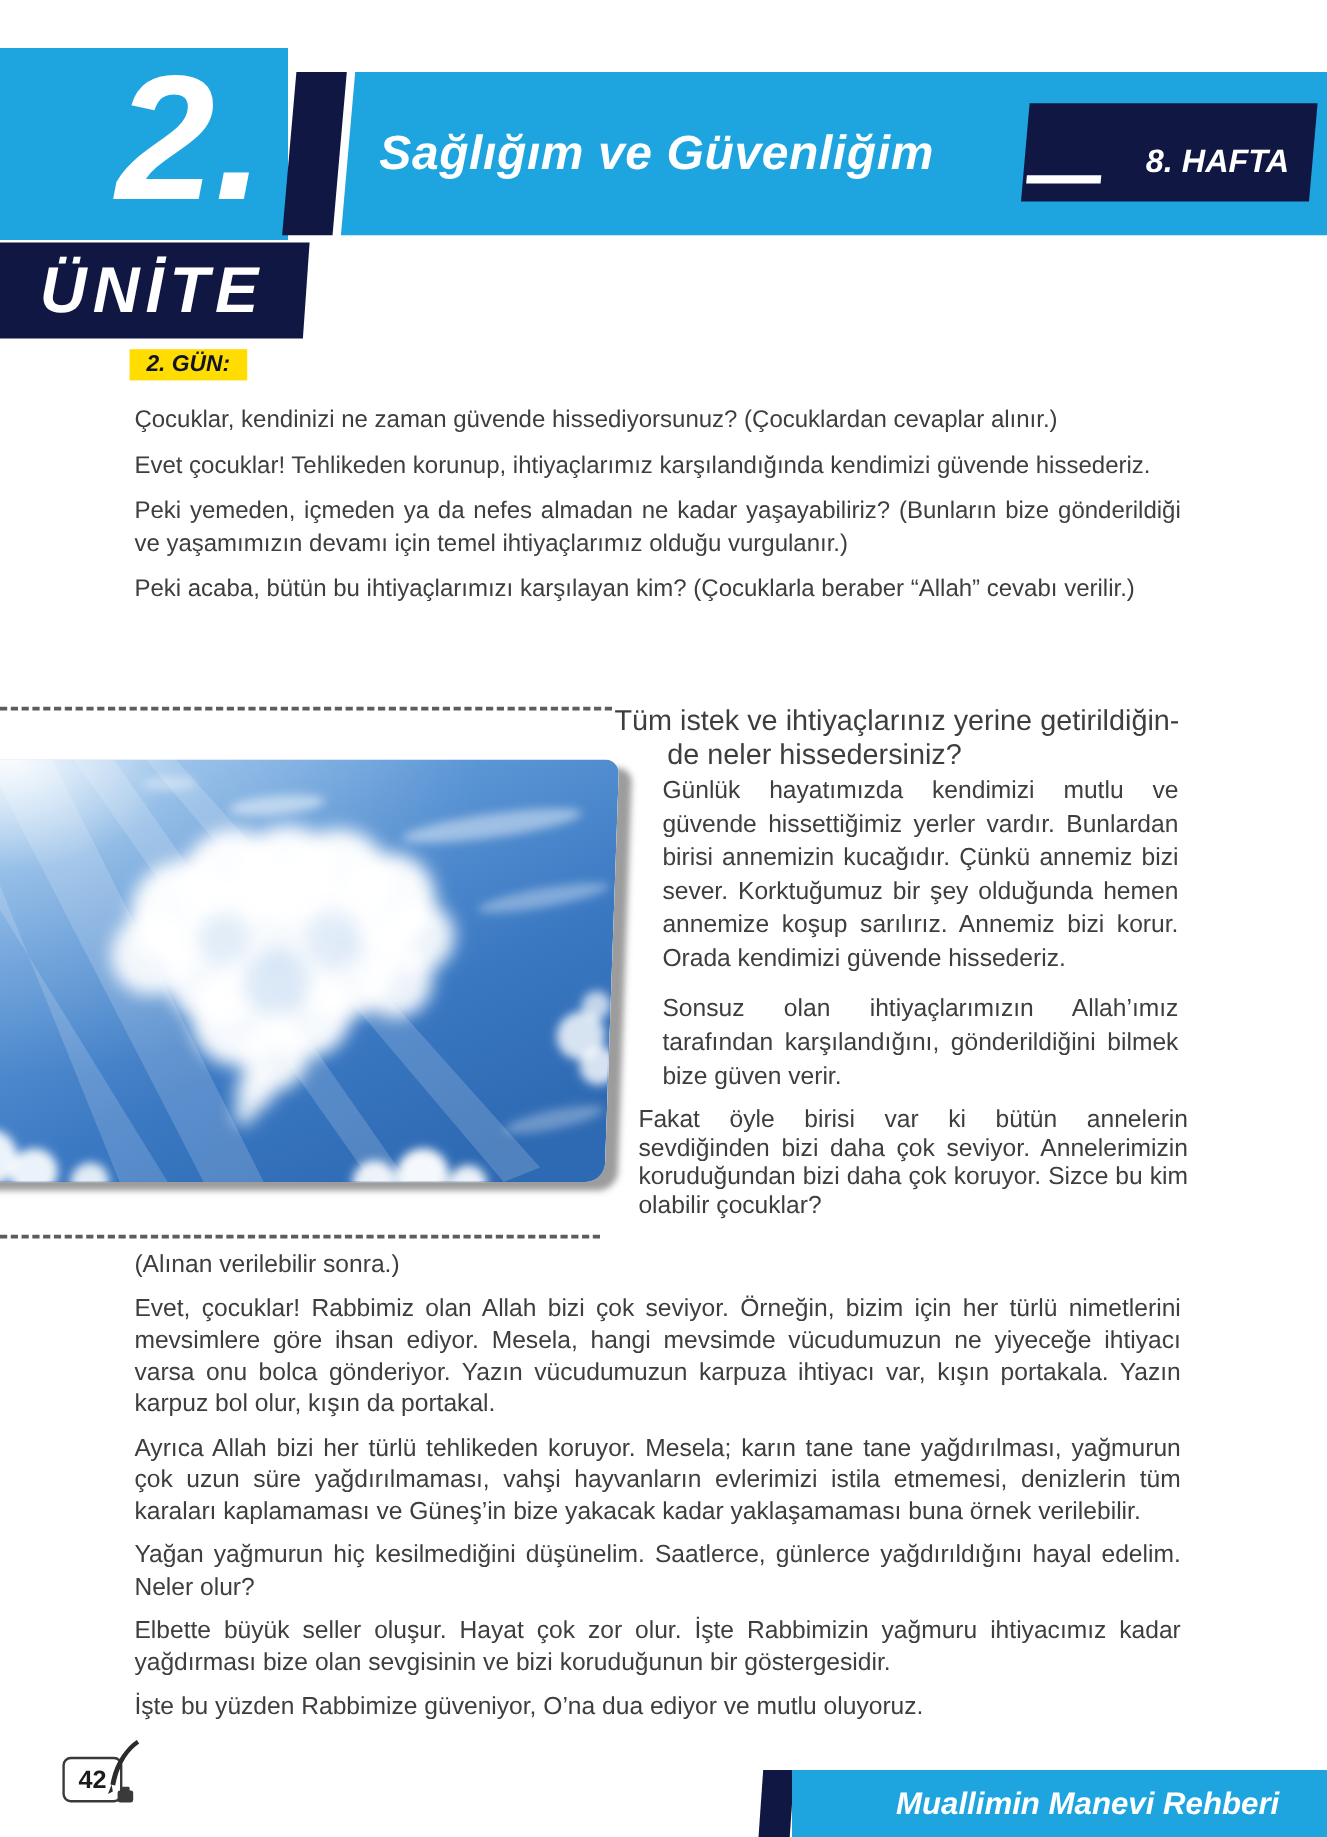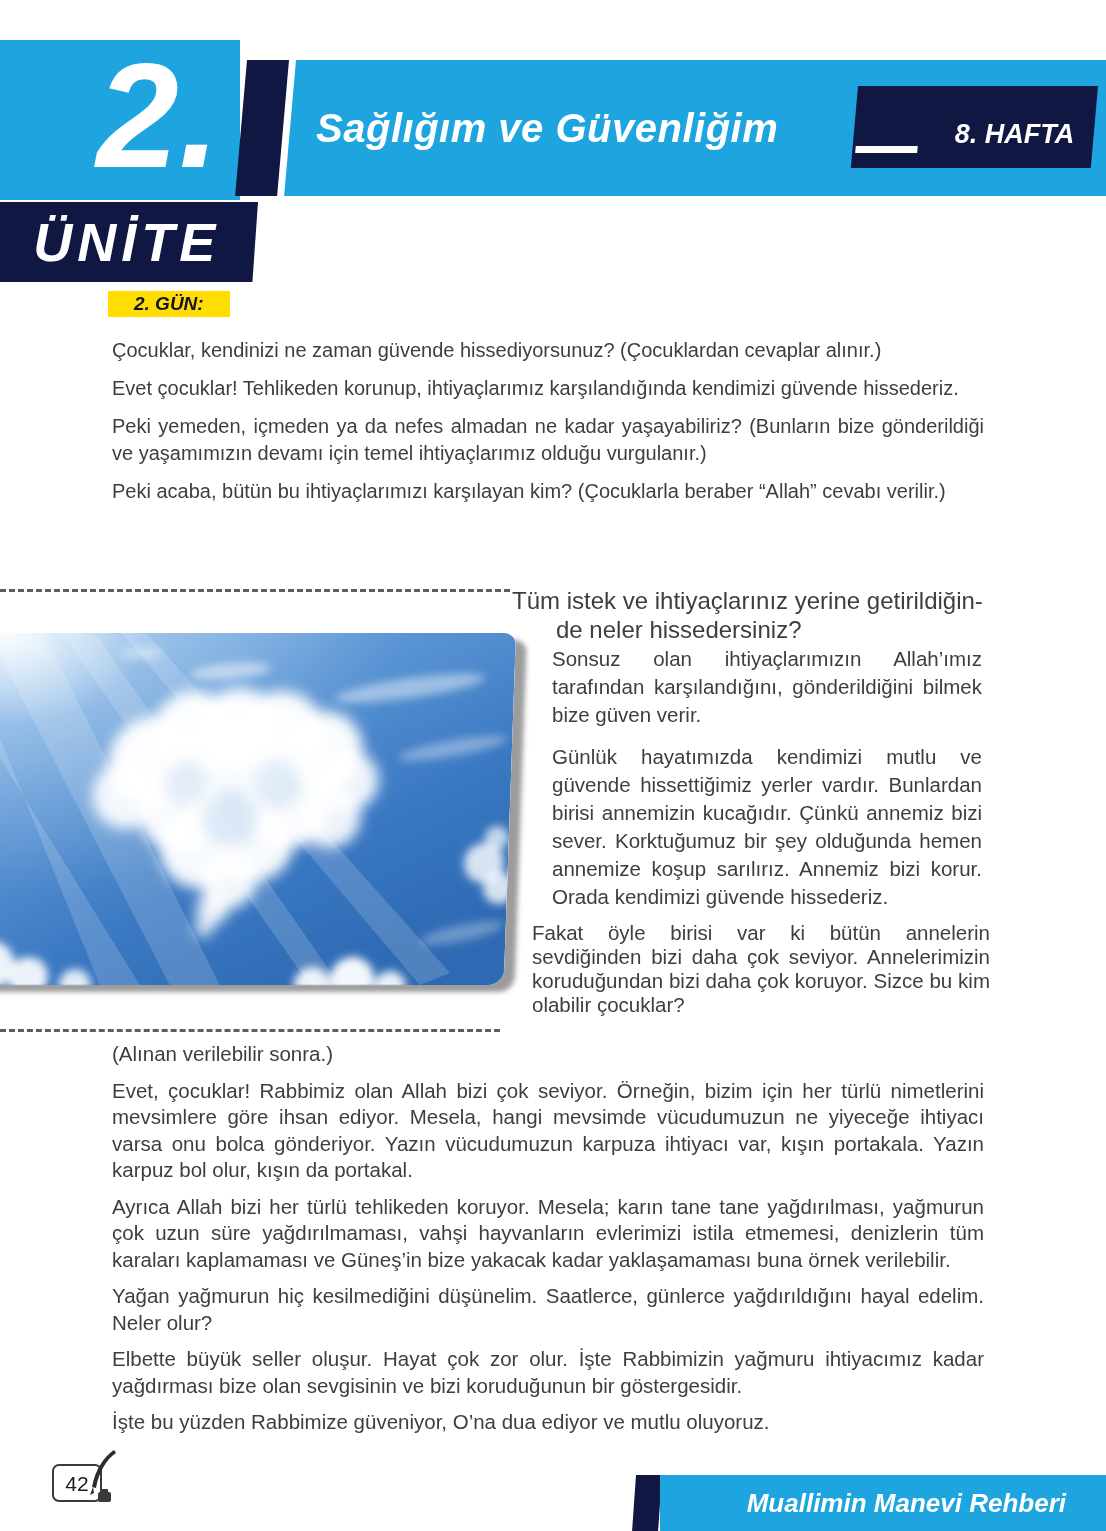--- a/index.html
+++ b/index.html
@@ -23,21 +23,21 @@
   .title-banner .title{display:block;color:#fff;font-weight:bold;font-style:italic;
     font-size:40px;line-height:136px;padding-left:26px;transform:skewX(5deg);
     letter-spacing:.5px;white-space:nowrap;}
   .week-badge{left:858px;top:86px;width:240px;height:82px;background:#101743;
     transform:skewX(-5deg);transform-origin:top left;}
   .week-badge .dash{position:absolute;left:3px;top:60px;width:62px;height:7px;background:#fff;}
   .week-badge .label{position:absolute;right:20px;top:0;color:#fff;font-weight:bold;
     font-style:italic;font-size:27px;line-height:96px;transform:skewX(5deg);white-space:nowrap;}
 
   .day-badge{left:108px;top:291px;background:#ffdd00;color:#131326;font-weight:bold;
-    font-style:italic;font-size:19px;line-height:26px;padding:0 26px;}
+    font-style:italic;font-size:19px;line-height:26px;padding:0 14px;}
 
   
   .para{font-size:20px;line-height:27px;text-align:justify;margin:0 8px 11px 0;}
   .intro{left:112px;top:337px;width:880px;}
   .question{left:512px;top:586px;width:486px;font-size:24px;line-height:29px;}
   .question .l1{white-space:nowrap;}
   .question .l2{white-space:nowrap;padding-left:44px;}
   .side{left:552px;top:645px;width:438px;}
   .side .para{font-size:20.5px;line-height:28px;margin-bottom:14px;}
   .side-last{left:532px;top:921px;width:458px;}
@@ -50,21 +50,21 @@
   .dashed-2{left:0;top:1029px;width:500px;}
 
   
   .photo{left:-8px;top:633px;width:524px;height:352px;border-radius:0 12px 16px 0;
     overflow:hidden;transform:skewX(-2deg);transform-origin:top left;
     box-shadow:11px 7px 5px rgba(75,75,75,.55);}
   .photo svg{display:block;}
 
   
   .page-badge{left:52px;top:1464px;width:50px;height:38px;background:#fff;
-    border:2.5px solid #3a3a3c;border-radius:7px;color:#1b1b1b;font-weight:normal;
+    border:2.5px solid #3a3a3c;border-radius:7px;color:#1b1b1b;font-weight:bold;
     font-size:21px;line-height:36px;text-align:center;box-sizing:border-box;}
   .quill{left:84px;top:1449px;}
   .footer-bar{left:636px;top:1475px;width:26px;height:56px;background:#101743;
     transform:skewX(-4deg);transform-origin:top left;}
   .footer-banner{left:660px;top:1475px;width:446px;height:72px;background:#1ea5e0;}
   .footer-banner span{display:block;color:#fff;font-weight:bold;font-style:italic;
     font-size:26px;line-height:56px;text-align:right;padding-right:40px;white-space:nowrap;}
 </style>
 </head>
 <body>
@@ -174,22 +174,22 @@
       <circle cx="372" cy="346" r="22" opacity="0.95"></circle>
       <circle cx="410" cy="354" r="16" opacity="0.9"></circle>
       <circle cx="500" cy="230" r="20" opacity="0.8"></circle>
       <circle cx="516" cy="255" r="16" opacity="0.8"></circle>
       <circle cx="512" cy="205" r="12" opacity="0.7"></circle>
     </g>
   </svg>
 </div>
 
 <div class="abs side">
+  <p class="para">Günlük hayatımızda kendimizi mutlu ve güvende hissettiğimiz yerler vardır. Bunlardan birisi annemizin kucağıdır. Çünkü annemiz bizi sever. Korktuğumuz bir şey olduğunda hemen annemize koşup sarılırız. Annemiz bizi korur. Orada kendimizi güvende hissederiz.</p>
   <p class="para">Sonsuz olan ihtiyaçlarımızın Allah’ımız tarafından karşılandığını, gönderildiğini bilmek bize güven verir.</p>
-  <p class="para">Günlük hayatımızda kendimizi mutlu ve güvende hissettiğimiz yerler vardır. Bunlardan birisi annemizin kucağıdır. Çünkü annemiz bizi sever. Korktuğumuz bir şey olduğunda hemen annemize koşup sarılırız. Annemiz bizi korur. Orada kendimizi güvende hissederiz.</p>
 </div>
 <div class="abs side-last">
   <p class="para">Fakat öyle birisi var ki bütün annelerin sevdiğinden bizi daha çok seviyor. Annelerimizin koruduğundan bizi daha çok koruyor. Sizce bu kim olabilir çocuklar?</p>
 </div>
 
 <div class="abs dashed dashed-2"></div>
 
 <div class="abs closing">
   <p class="para" style="text-align:left;">(Alınan verilebilir sonra.)</p>
   <p class="para">Evet, çocuklar! Rabbimiz olan Allah bizi çok seviyor. Örneğin, bizim için her türlü nimetlerini mevsimlere göre ihsan ediyor. Mesela, hangi mevsimde vücudumuzun ne yiyeceğe ihtiyacı varsa onu bolca gönderiyor. Yazın vücudumuzun karpuza ihtiyacı var, kışın portakala. Yazın karpuz bol olur, kışın da portakal.</p>

